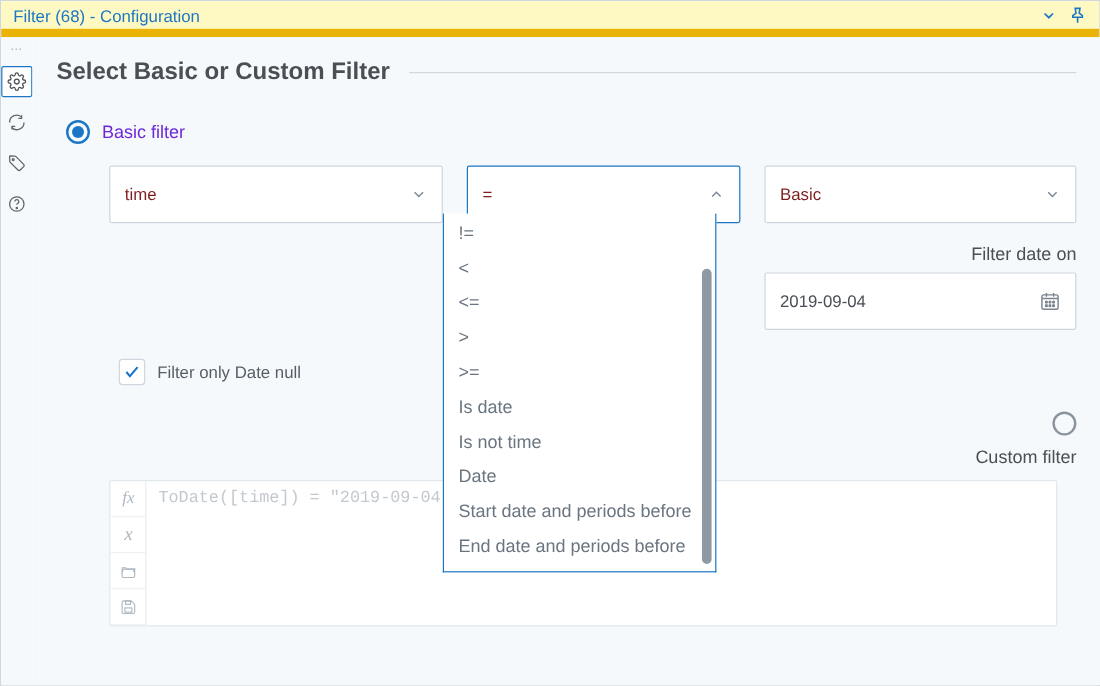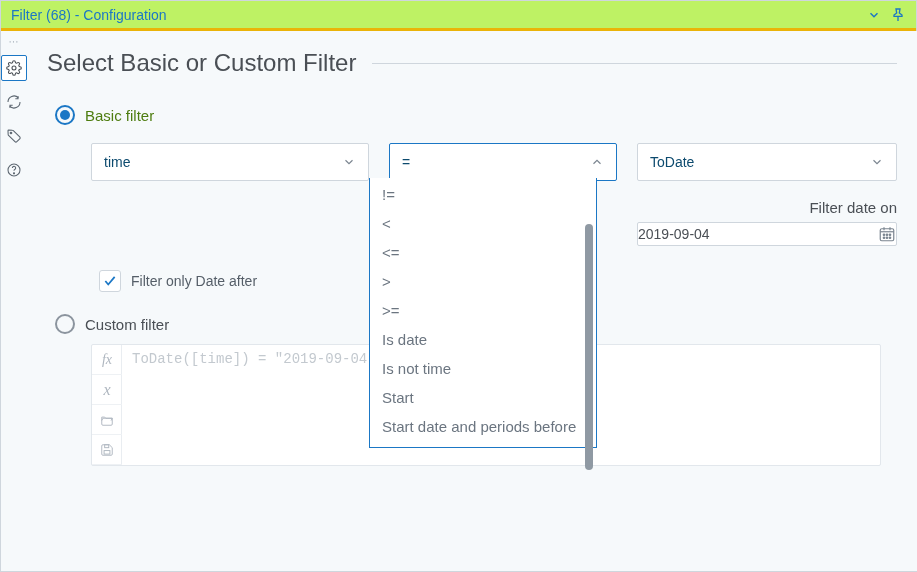--- a/index.html
+++ b/index.html
@@ -10,23 +10,23 @@
     overflow: hidden;
   }
   .window {
     width: 917px; height: 572px;
     border: 1px solid #cfd6dd;
     display: flex; flex-direction: column;
     background: #fff;
   }
   
   .titlebar {
-    height: 30px; border-bottom: 3px solid #eab308;
+    height: 30px; border-bottom: 7px solid #eab308;
     display: flex; align-items: center; padding: 0 6px 0 10px;
-    background: #bef264;
+    background: #fef9c3;
   }
   .title-text { color: #1b77c5; font-size: 14px; }
   .titlebar-spacer { flex: 1 1 auto; }
   .title-icon { width: 24px; height: 24px; display: flex; align-items: center; justify-content: center; color: #1b77c5; }
   
   .body-row { flex: 1 1 auto; display: flex; min-height: 0; }
   .left-rail {
     width: 40px; border-right: 0 solid #eef1f3;
     display: flex; flex-direction: column; align-items: center; gap: 8px;
     padding-top: 6px;
@@ -38,60 +38,60 @@
     display: flex; align-items: center; justify-content: center;
     color: #5c6670; border-radius: 2px;
   }
   .rail-btn.active { border-color: #1b77c5; color: #4a4f55; background: #fff; }
 
   .main {
     flex: 1 1 auto; position: relative; padding: 18px 20px 20px 20px;
     background: #f6f9fb;
   }
   .heading-row { display: flex; align-items: center; gap: 16px; margin-bottom: 28px; }
-  .heading { font-size: 24px; font-weight: 400; color: #4a4f55; white-space: nowrap; }
+  .heading { font-size: 20px; font-weight: 700; color: #4a4f55; white-space: nowrap; }
   .heading-line { flex: 1 1 auto; height: 0; border-top: 1px solid #cfd6dd; }
 
-  .radio-row { display: flex; align-items: center; gap: 10px; margin-left: 8px; color: #4d7c0f; font-size: 15px; }
+  .radio-row { display: flex; align-items: center; gap: 10px; margin-left: 8px; color: #6d28d9; font-size: 15px; }
   .radio-outer {
     width: 20px; height: 20px; border-radius: 50%;
     border: 2px solid #1b77c5; display: flex; align-items: center; justify-content: center;
   }
   .radio-outer.unchecked { border-color: #8b949e; }
   .radio-inner { width: 10px; height: 10px; border-radius: 50%; background: #1b77c5; }
 
   .row-1 { display: flex; gap: 20px; margin: 18px 0 0 44px; }
 
   .select {
-    background: #fff; border: 1px solid #cfd6dd; height: 38px;
-    display: flex; align-items: center; padding: 0 12px; color: #0c4a6e;
+    background: #fff; border: 1px solid #cfd6dd; height: 48px;
+    display: flex; align-items: center; padding: 0 12px; color: #7f1d1d;
     position: relative; border-radius: 2px; gap: 44px;
   }
   .select .chev { margin-left: auto; color: #7b8590; }
   .select.open { border-color: #1b77c5; }
   .select.field { width: 278px; }
   .select.operator { width: 228px; }
   .select.mode { width: 260px; }
 
   .date-block { margin: 18px 0 0 0; }
   .date-label { color: #4a4f55; font-size: 15px; margin-bottom: 6px; text-align: right; }
   .date-input {
-    background: #fff; border: 1px solid #cfd6dd; height: 24px; width: 260px;
-    display: flex; align-items: center; padding: 0 0; color: #4a4f55; border-radius: 2px;
+    background: #fff; border: 1px solid #cfd6dd; height: 48px; width: 260px;
+    display: flex; align-items: center; padding: 0 12px; color: #4a4f55; border-radius: 2px;
   }
   .date-input .cal { margin-left: auto; color: #7b8590; }
 
   .checkbox-row { display: flex; align-items: center; gap: 10px; margin: 24px 0 0 52px; }
   .cb {
     width: 22px; height: 22px; border: 1px solid #cfd6dd; background: #fff; border-radius: 3px;
     display: flex; align-items: center; justify-content: center; color: #1b77c5;
   }
 
   .custom-block { margin-top: 22px; }
-  .custom-radio-row { display: flex; align-items: center; gap: 10px; margin-left: 8px; color: #4a4f55; font-size: 15px; }
+  .custom-radio-row { display: flex; align-items: flex-end; gap: 10px; margin-left: 8px; color: #4a4f55; font-size: 15px; flex-direction: column; }
 
   .code-area {
     margin: 10px 0 0 44px; width: 790px;
     border: 1px solid #e2e7ec; background: #fff; border-radius: 2px;
     display: flex;
   }
   .code-rail { width: 30px; border-right: 1px solid #e9edf1; display: flex; flex-direction: column; text-align: right; }
   .code-rail .rb { width: 30px; height: 30px; display: flex; align-items: center; justify-content: center; color: #aeb6bf; border-bottom: 1px solid #eef1f4; }
   .code-text {
     flex: 1 1 auto; padding: 6px 10px; font-family: Consolas, "Courier New", monospace;
@@ -197,21 +197,21 @@
           <span>=</span>
           <span class="chev">
             <svg width="14" height="14" viewBox="0 0 24 24" fill="none" stroke="currentColor" stroke-width="2">
                 <polyline points="6 15 12 9 18 15"></polyline>
               </svg>
           </span>
         </div>
 
         <div style="display:flex; flex-direction:column;">
           <div class="select mode">
-            <span>ToDate</span>
+            <span>Basic</span>
             <span class="chev">
               <svg width="14" height="14" viewBox="0 0 24 24" fill="none" stroke="currentColor" stroke-width="2">
                   <polyline points="6 9 12 15 18 9"></polyline>
                 </svg>
             </span>
           </div>
           <div class="date-block">
             <div class="date-label">Filter date on</div>
             <div class="date-input">
               <span>2019-09-04</span>
@@ -233,21 +233,21 @@
           </div>
         </div>
       </div>
 
       <div class="checkbox-row">
         <span class="cb">
           <svg width="14" height="14" viewBox="0 0 24 24" fill="none" stroke="currentColor" stroke-width="3">
               <polyline points="4 12 9 18 20 5"></polyline>
             </svg>
         </span>
-        <span>Filter only Date after</span>
+        <span>Filter only Date null</span>
       </div>
 
       <div class="custom-block">
         <div class="custom-radio-row">
           <span class="radio-outer unchecked"></span>
           <span>Custom filter</span>
         </div>
 
         <div class="code-area">
           <div class="code-rail">
@@ -276,20 +276,21 @@
       </div>
 
       <div class="dropdown">
         <div class="opt">!=</div>
         <div class="opt">&lt;</div>
         <div class="opt">&lt;=</div>
         <div class="opt">&gt;</div>
         <div class="opt">&gt;=</div>
         <div class="opt">Is date</div>
         <div class="opt">Is not time</div>
-        <div class="opt">Start</div>
+        <div class="opt">Date</div>
         <div class="opt">Start date and periods before</div>
+        <div class="opt">End date and periods before</div>
         <div class="scrollbar"></div>
       </div>
 
     </div>
   </div>
 </div>
 
 </body></html>

